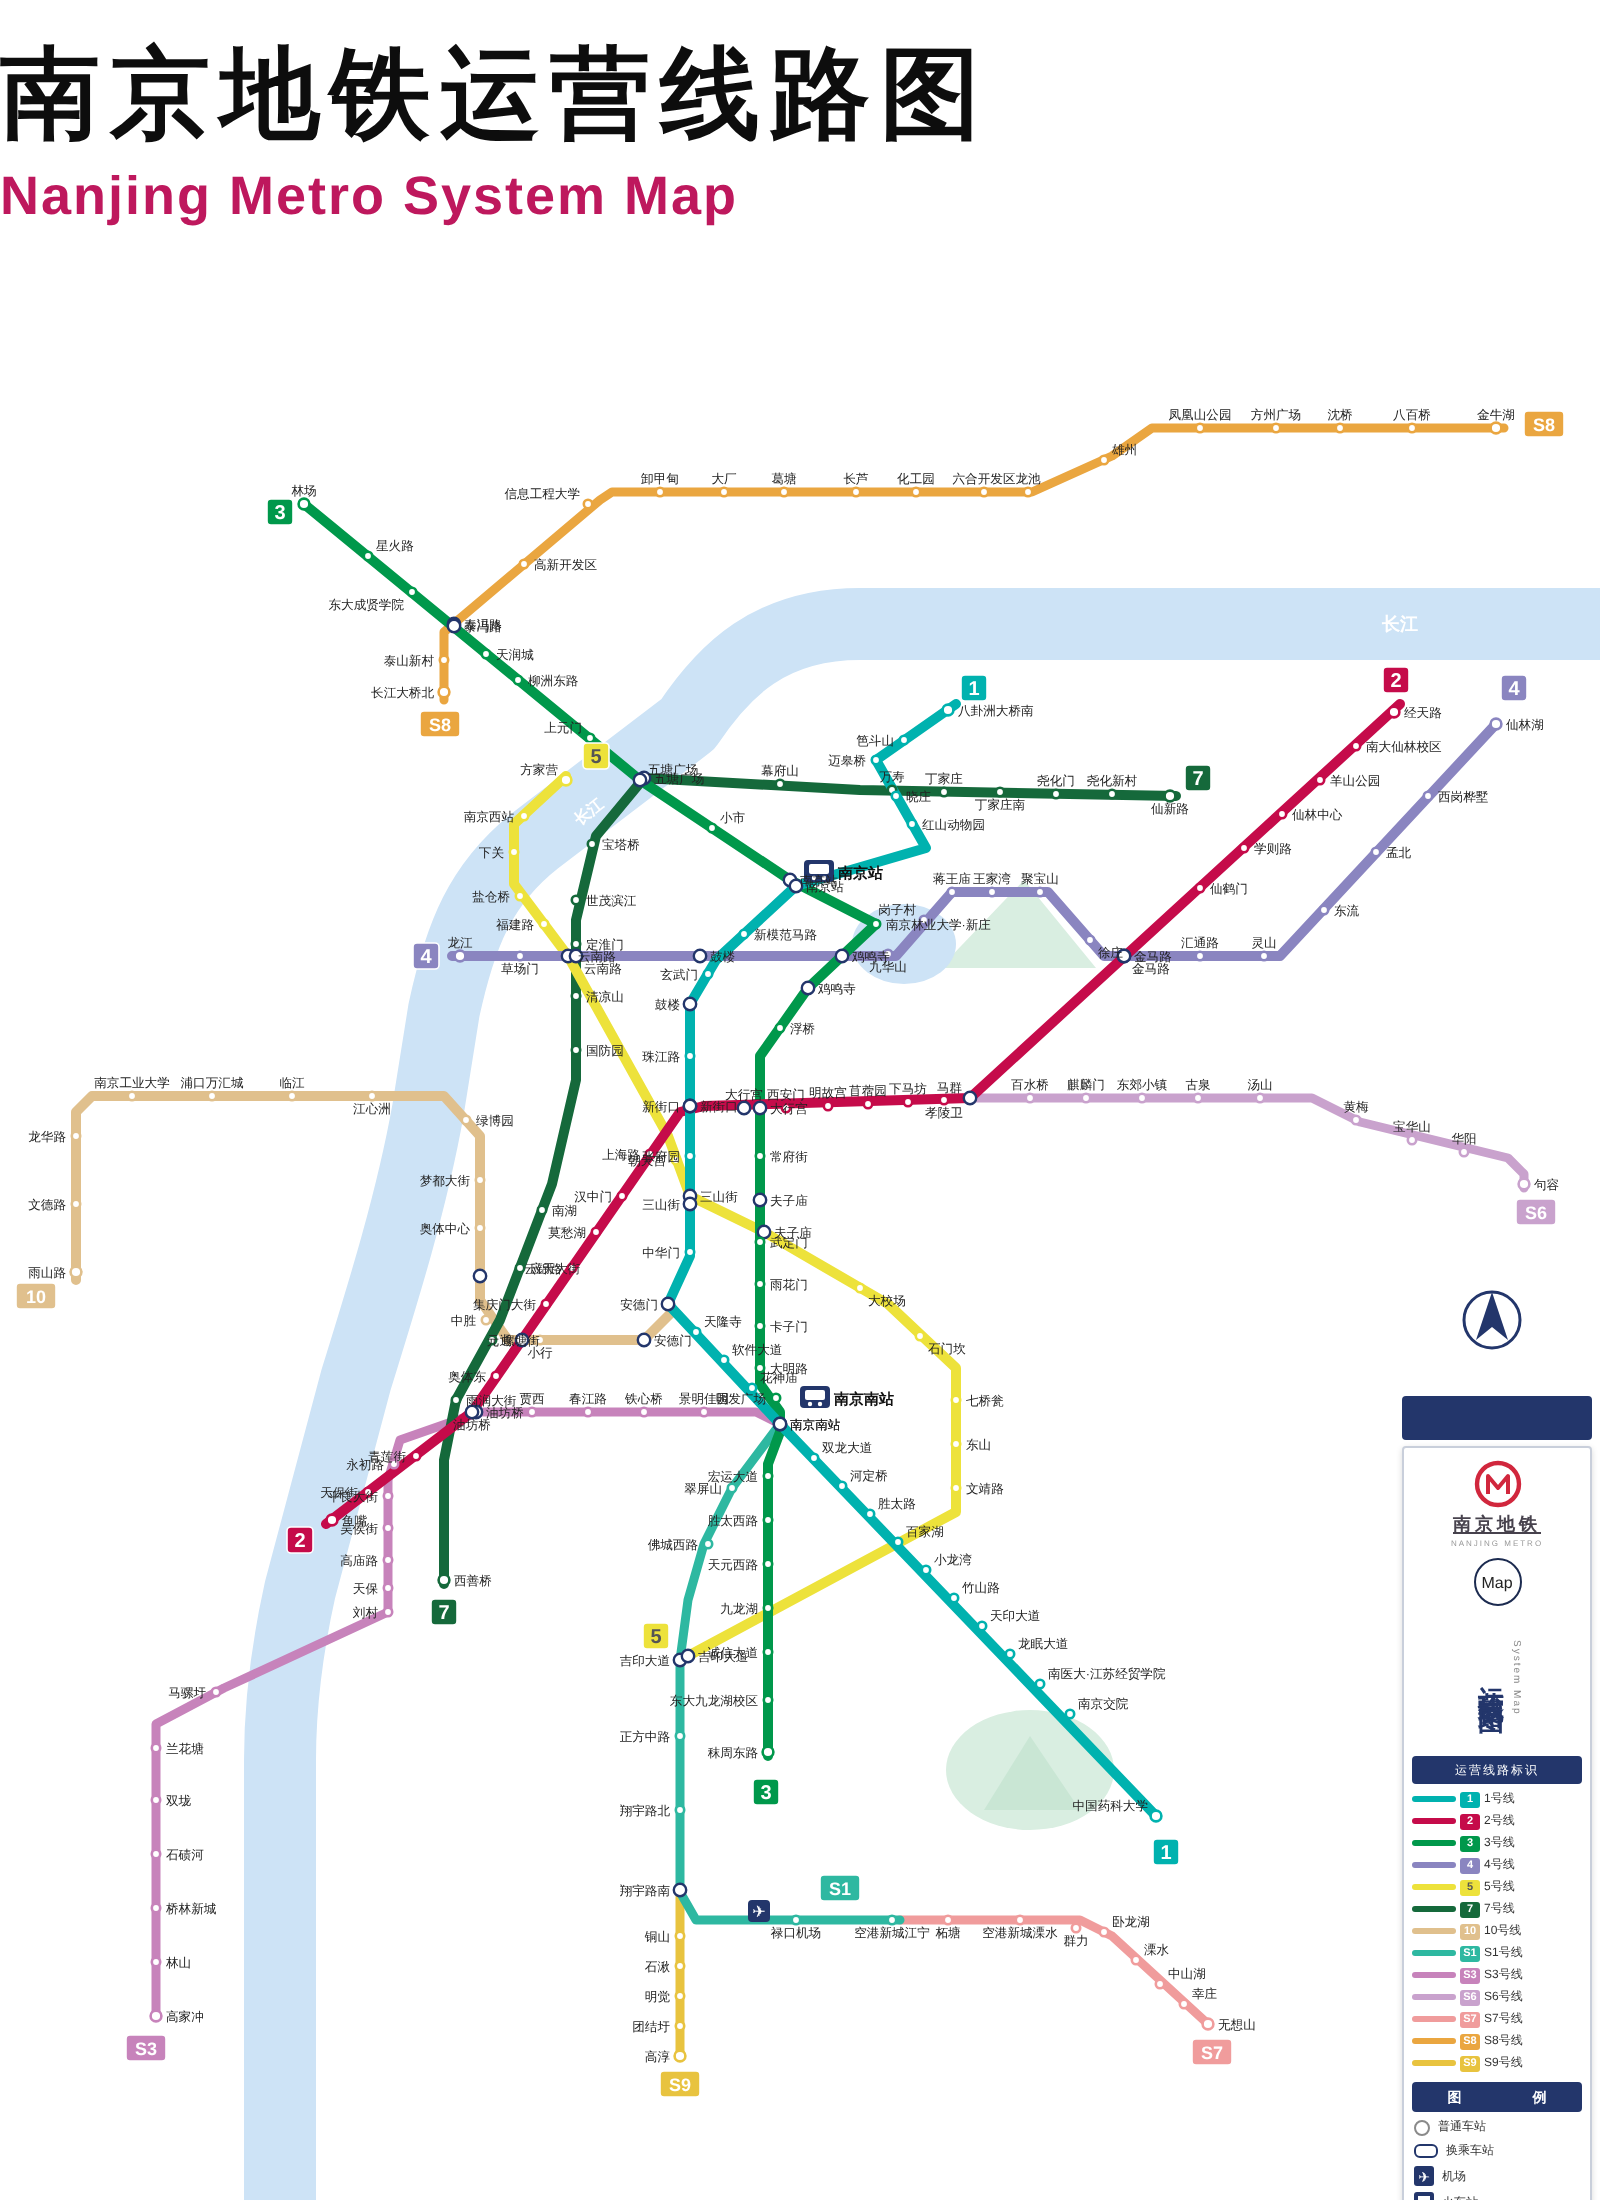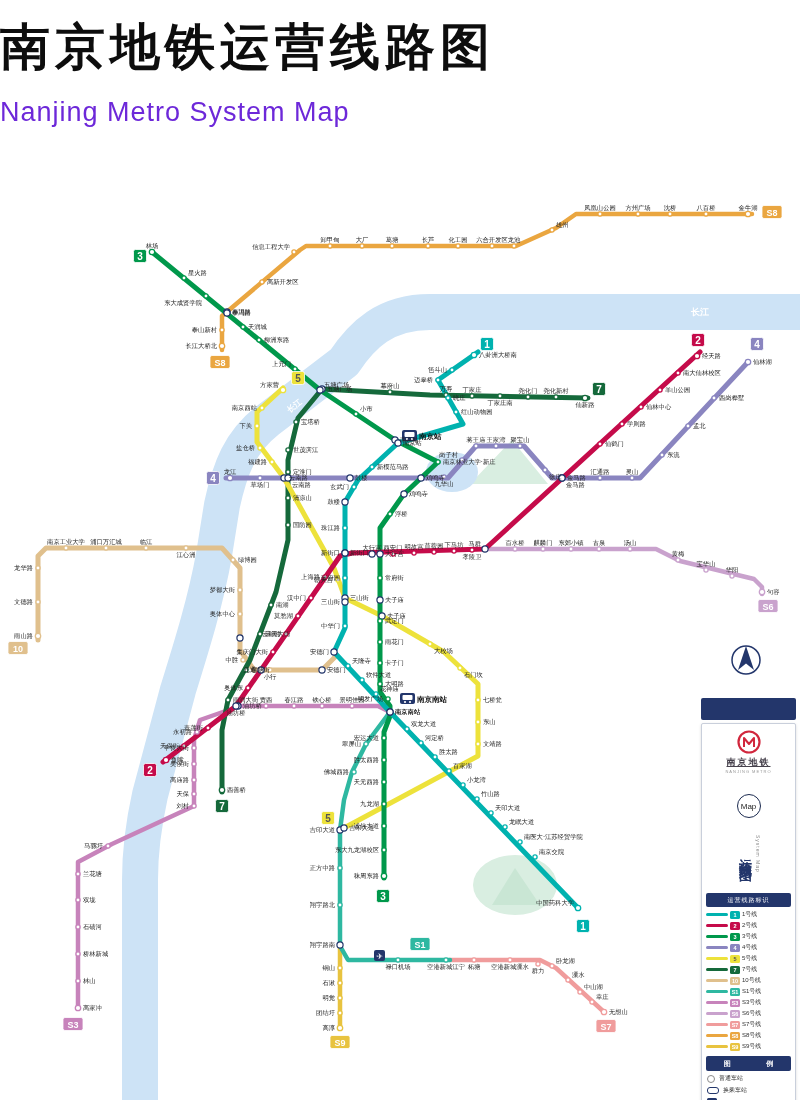--- a/index.html
+++ b/index.html
@@ -1,30 +1,30 @@
 <!DOCTYPE html>
 <html><head>
 <meta charset="utf-8">
 <style>
   html,body{margin:0;padding:0;background:#fff;}
   .page{position:relative;width:800px;height:1100px;background:#fff;overflow:hidden;
         font-family:"Liberation Sans",sans-serif;}
   .hdr{position:absolute;top:14px;left:0;width:100%;z-index:3;pointer-events:none;}
   .hdr h1{margin:0;font-size:50px;font-weight:bold;letter-spacing:5px;color:#0d0d0d;}
-  .hdr .sub{margin-top:16px;font-size:27px;color:#6d28d9;letter-spacing:1px;font-weight:normal;}
+  .hdr .sub{margin-top:2px;font-size:27px;color:#be185d;letter-spacing:1px;font-weight:bold;}
   #mapsvg{position:absolute;left:0;top:0;z-index:1;font-family:"Liberation Sans",sans-serif;}
   
   .panel{position:absolute;left:701px;top:698px;width:95px;z-index:2;}
   .pband{height:22px;background:#23366b;border-radius:2px;}
   .pbox{margin-top:3px;border:1px solid #c9cfdb;background:#fff;border-radius:2px;
         padding:5px 3px 6px;box-shadow:0 1px 3px rgba(0,0,0,.15);text-align:center;}
   .plogo{width:26px;height:26px;margin:0 auto;}
   .plogo-zh{font-size:9px;font-weight:bold;color:#47424d;letter-spacing:2px;margin-top:1px;text-decoration:underline;}
   .plogo-en{font-size:4px;color:#999;letter-spacing:1px;}
-  .pmap{width:22px;height:22px;margin:20px auto 2px;border:1.5px solid #1c2b50;border-radius:50%;
+  .pmap{width:22px;height:22px;margin:5px auto 2px;border:1.5px solid #1c2b50;border-radius:50%;
         font-size:8px;color:#222;display:flex;align-items:center;justify-content:center;}
   .pvert{height:68px;display:flex;justify-content:center;gap:1px;margin:2px auto 0;}
   .pvzh{writing-mode:vertical-rl;font-size:13px;font-weight:bold;color:#23366b;letter-spacing:3px;}
   .pven{writing-mode:vertical-rl;font-size:5px;color:#888;letter-spacing:1px;}
   .phead{background:#23366b;color:#fff;font-size:6px;letter-spacing:1px;padding:2.5px 0;
          border-radius:2px;margin:5px 1px 3px;}
   .phead2{background:#23366b;color:#fff;font-size:7px;padding:2.5px 0;border-radius:2px;
           margin:5px 1px 3px;display:flex;justify-content:space-around;font-weight:bold;}
   .lrow{display:flex;align-items:center;gap:2px;margin:2px 1px;}
   .sw{width:22px;height:3.5px;border-radius:2px;flex:none;}

